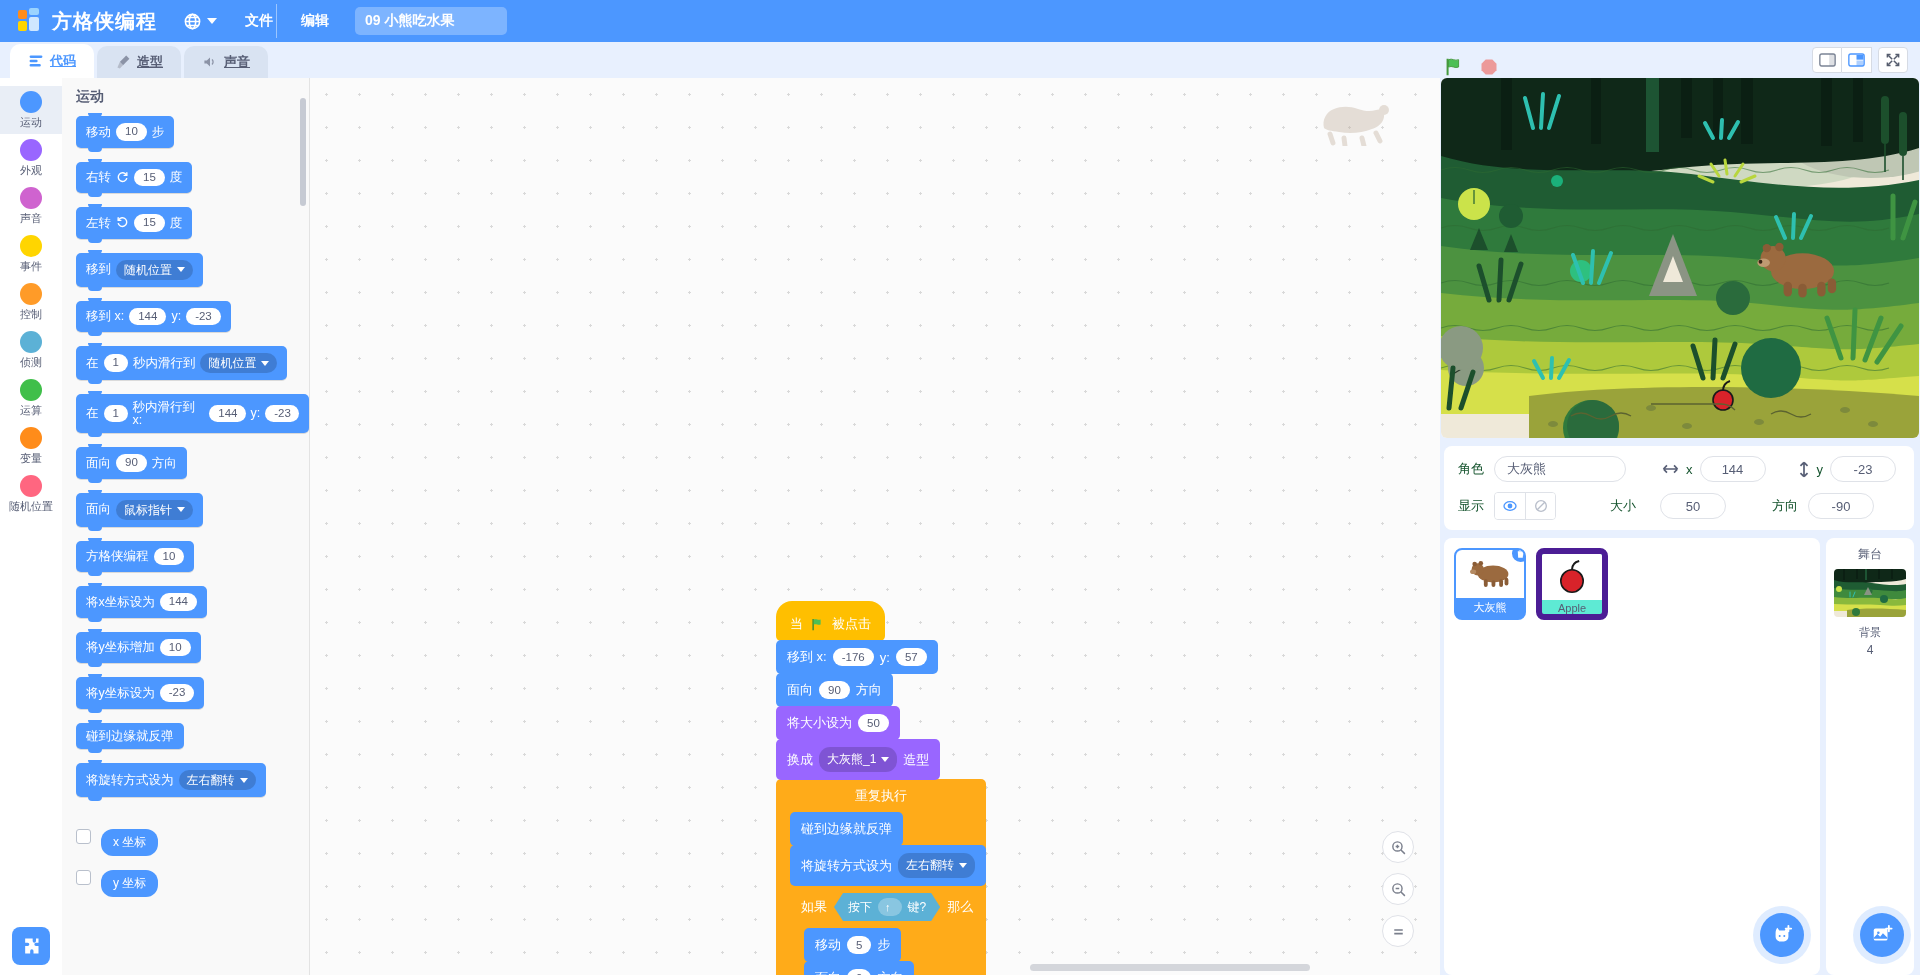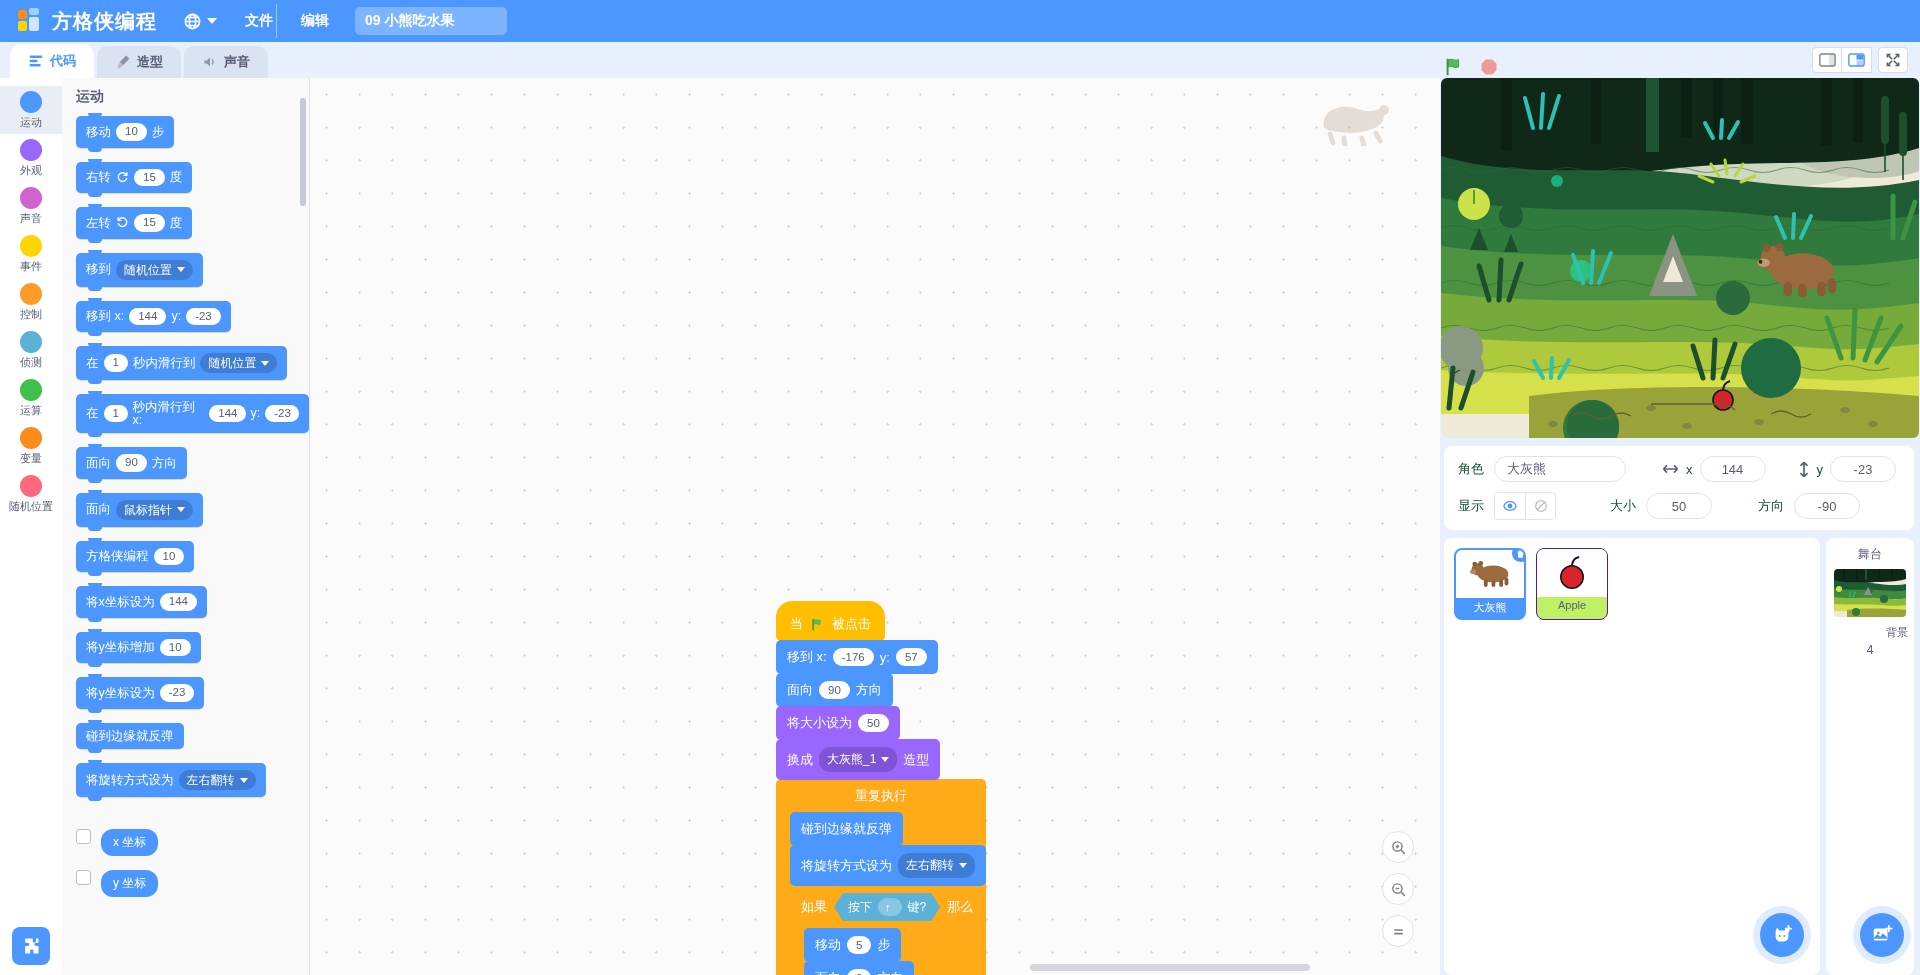--- a/index.html
+++ b/index.html
@@ -39,21 +39,21 @@
 
   
   #tabstrip {
     height: 36px; background: #e8f0fe; display:flex; align-items:flex-end; padding-left: 10px;
     position: relative;
   }
   .tab {
     height: 32px; min-width: 84px; border-radius: 10px 10px 0 0;
     display:flex; align-items:center; justify-content:center; gap:6px;
     font-size: 13px; color: #575e75; background: #d9e3f2; cursor: pointer;
-    padding: 0 14px; margin-right: 3px; font-weight: bold;
+    padding: 0 14px; margin-right: 3px; font-weight: bold; text-decoration: underline;
   }
   .tab.active { background: #fff; color: #4c97ff; height: 34px; }
   .tab svg { display:block; }
   .stage-ctl-right { position:absolute; right: 12px; bottom: 5px; display:flex; align-items:center; gap:0px; }
   .ctl-btn {
     width: 30px; height: 26px; background: #fff; border: 1px solid #d6dbe4;
     display:flex; align-items:center; justify-content:center; cursor:pointer;
   }
   .ctl-btn.first { border-radius: 4px 0 0 4px; }
   .ctl-btn.mid { border-left: none; }
@@ -184,36 +184,36 @@
   .pill.small { width: 66px; justify-content:center; }
   .toggle-grp { display:flex; border:1px solid #dfe2e8; border-radius:4px; overflow:hidden; }
   .tgl { width:30px; height:26px; display:flex; align-items:center; justify-content:center; cursor:pointer; background:#fff; }
   .tgl.on { color:#4c97ff; }
   .tgl.off { color:#b9bfcb; border-left:1px solid #dfe2e8; }
 
   #bottomrow { display:flex; flex:1; margin: 8px 6px 0 4px; gap: 6px; }
   #spritelist { flex:1; background:#fff; border-radius:8px; padding:10px; position:relative; }
   .sprites { display:flex; gap:10px; }
   .sprite {
-    width: 72px; height: 72px; border:1px solid #4c1d95; border-radius:8px;
+    width: 72px; height: 72px; border:6px solid #4c1d95; border-radius:8px;
     display:flex; flex-direction:column; align-items:center; justify-content:flex-start;
-    cursor:pointer; position:relative; background:#bef264; overflow:hidden;
+    cursor:pointer; position:relative; background:#5eead4; overflow:hidden;
   }
   .sprite.sel { border: 2px solid #4c97ff; background:#4c97ff; }
   .sprite .thumb { width:70px; height:48px; background:#fff; display:flex; align-items:center; justify-content:center; }
   .sprite .nm { font-size:11px; color:#575e75; margin-top:2px; }
   .sprite.sel .nm { color:#fff; }
   .del-badge {
     position:absolute; right:-7px; top:-7px; width:21px; height:21px; border-radius:50%;
     background:#4c97ff; border:2px solid #fff; display:flex; align-items:center; justify-content:center;
   }
   #stagepane { width: 88px; background:#fff; border-radius:8px; padding:8px 6px; text-align:center; }
   .stagepane-title { font-size: 12px; color:#575e75; margin-bottom:6px; }
   .stage-thumb { width:72px; height:48px; border-radius:4px; overflow:hidden; margin: 0 auto; }
-  .stagepane-sub { font-size: 11px; color:#575e75; margin-top:8px;text-align:right; }
+  .stagepane-sub { font-size: 11px; color:#575e75; margin-top:8px; }
   .stagepane-cnt { font-size: 12px; color:#575e75; margin-top:3px; }
   .fab {
     position:absolute; width:44px; height:44px; border-radius:50%; background:#4c97ff;
     display:flex; align-items:center; justify-content:center; cursor:pointer;
     box-shadow: 0 0 0 7px rgba(76,151,255,.18);
   }
   #fab-sprite { right: 16px; bottom: 18px; }
   #fab-stage { right: 16px; bottom: 18px; }
 </style>
 </head>
@@ -735,21 +735,21 @@
                 <circle cx="12" cy="12" r="2.6" fill="#4c97ff"></circle>
             </svg>
           </span>
           <span class="tgl off">
             <svg width="16" height="16" viewBox="0 0 24 24" fill="none" stroke="#b9bfcb" stroke-width="2">
               <circle cx="12" cy="12" r="8"></circle>
                 <path d="M6 18L18 6"></path>
             </svg>
           </span>
         </span>
-        <span style="margin-left:44px;display:flex;align-items:center;gap:10px;">
+        <span style="margin-left:44px;display:flex;align-items:center;gap:24px;">
           <span class="inflabel">大小</span>
           <span class="pill small">50</span>
         </span>
         <span style="margin-left:36px;display:flex;align-items:center;gap:10px;">
           <span class="inflabel">方向</span>
           <span class="pill small">-90</span>
         </span>
       </div>
     </div>
 

